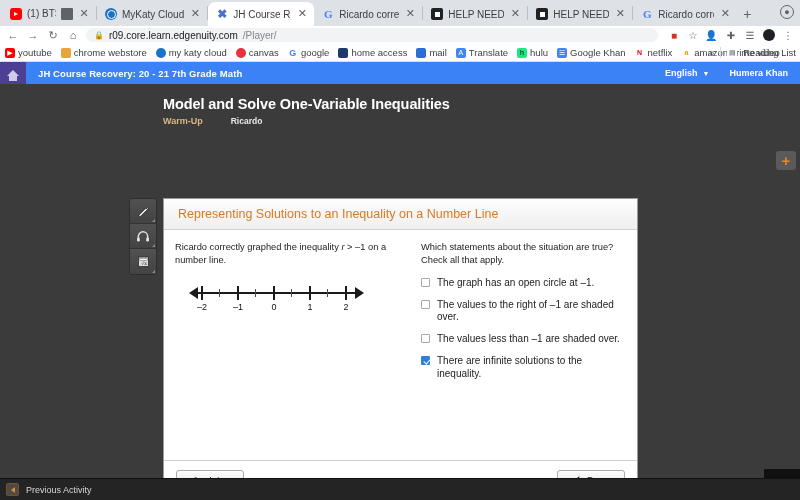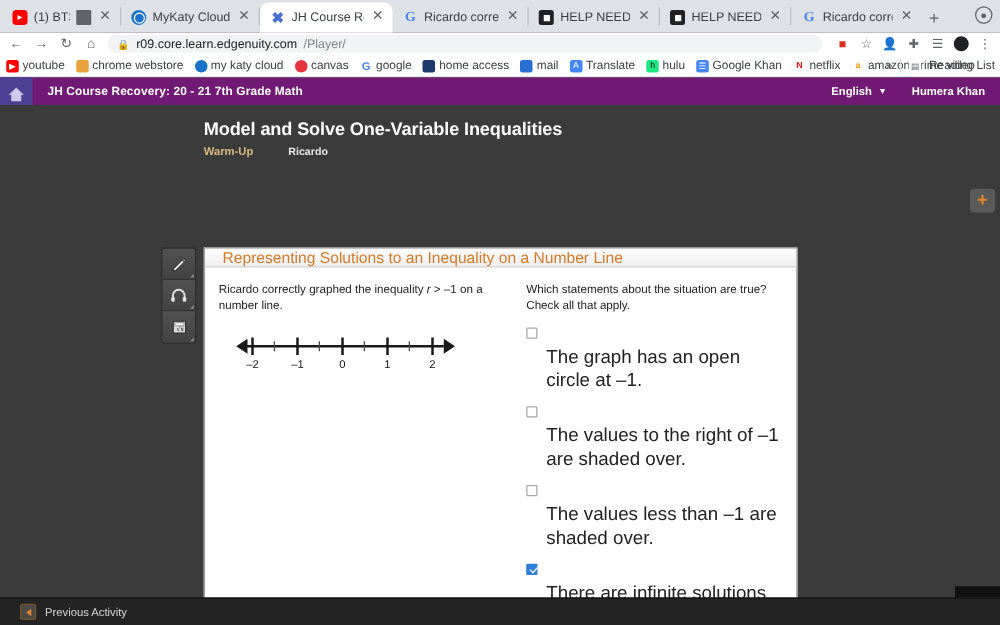--- a/index.html
+++ b/index.html
@@ -128,21 +128,21 @@
   .bm-ico { width: 10px; height: 10px; flex: 0 0 10px; border-radius: 2px;
     display:flex; align-items:center; justify-content:center; font-size:7px; color:#fff;}
   .bm-right { position: absolute; right: 4px; display: flex; align-items: center; gap: 6px; }
   .bm-divider { width: 1px; height: 11px; background: #dadce0; }
 
   
   .app { position: relative; width: 800px; height: 438px; background: #3b3b3b; }
 
   .purple-bar {
     height: 22px;
-    background: #701a75;
+    background: #3b82f6;
     display: flex;
     align-items: center;
     color: #fff;
   }
   .home-btn {
     width: 26px; height: 22px;
     background: #4d3f93;
     display: flex; align-items: center; justify-content: center;
   }
   .home-glyph {
@@ -249,21 +249,21 @@
     background: #2f7fd8; border-color: #2f7fd8;
     position: relative;
   }
   .cbox.checked::after {
     content: "";
     position: absolute; left: 2.5px; top: 0.3px;
     width: 2.5px; height: 5px;
     border: solid #fff; border-width: 0 1.4px 1.4px 0;
     transform: rotate(42deg);
   }
-  .opt-lbl { font-size: 15px; color: #222; line-height: 1.25; margin-top: 16px; }
+  .opt-lbl { font-size: 10px; color: #222; line-height: 1.25; }
 
   .card-foot {
     height: 38px;
     border-top: 1px solid #d0d0d0;
     background: #ffffff;
     display: flex; align-items: center; justify-content: space-between;
     padding: 0 12px;
   }
   .btn {
     height: 19px;
@@ -277,21 +277,21 @@
   }
   .spk { font-size: 9px; }
   .chk-glyph { color: #1b1b1b; font-size: 10px; font-weight: bold; }
 
   .statusbar {
     position: absolute; left: 0; bottom: 0;
     width: 800px; height: 22px;
     background: #242424;
     border-top: 1px solid #111;
     display: flex; align-items: center;
-    padding-left: 16px; gap: 7px;
+    padding-left: 6px; gap: 7px;
   }
   .prev-btn {
     width: 13px; height: 13px;
     background: #4a4a4a; border: 1px solid #7a5222; border-radius: 2px;
     display: flex; align-items: center; justify-content: center;
   }
   .prev-btn .tri { width:0;height:0;border-top:3px solid transparent;border-bottom:3px solid transparent;border-right:4px solid #e8862a; }
   .status-lbl { font-size: 9px; color: #d8d8d8; }
   .scroll-nub { position: absolute; right: 0; bottom: 22px; width: 36px; height: 9px; background: #111; }
 </style>

